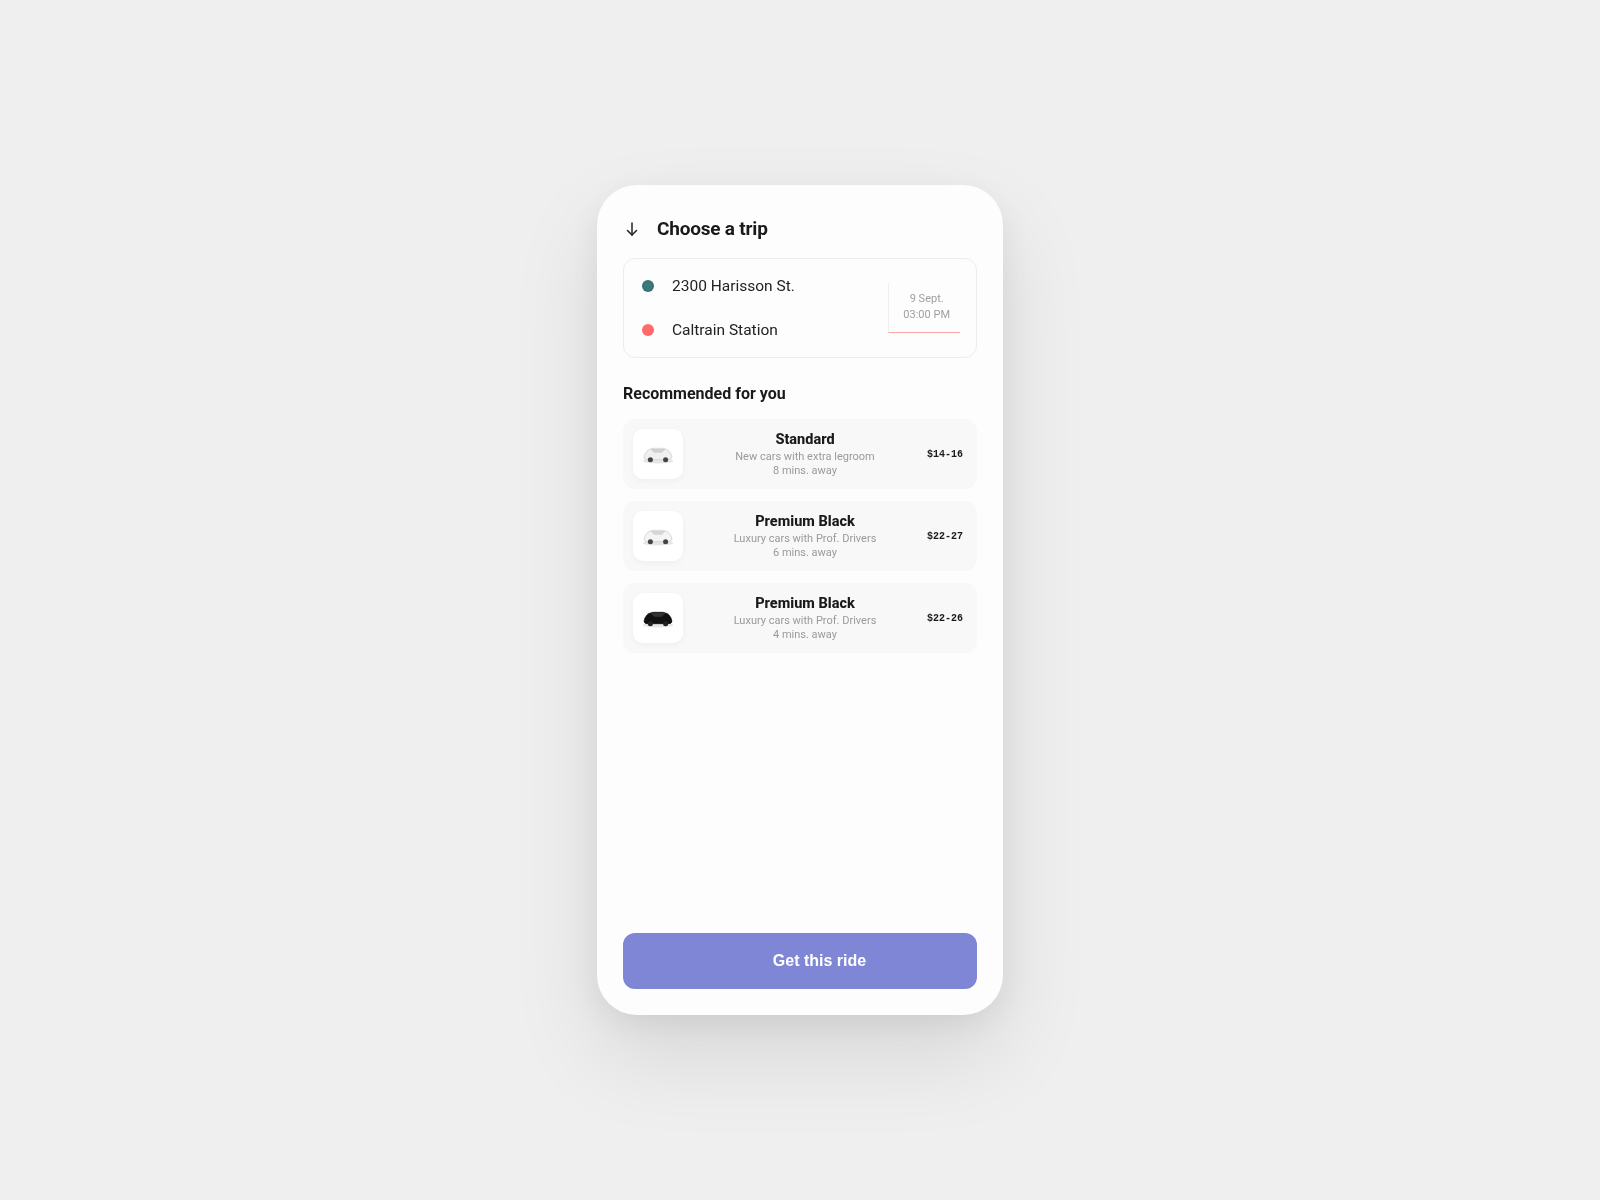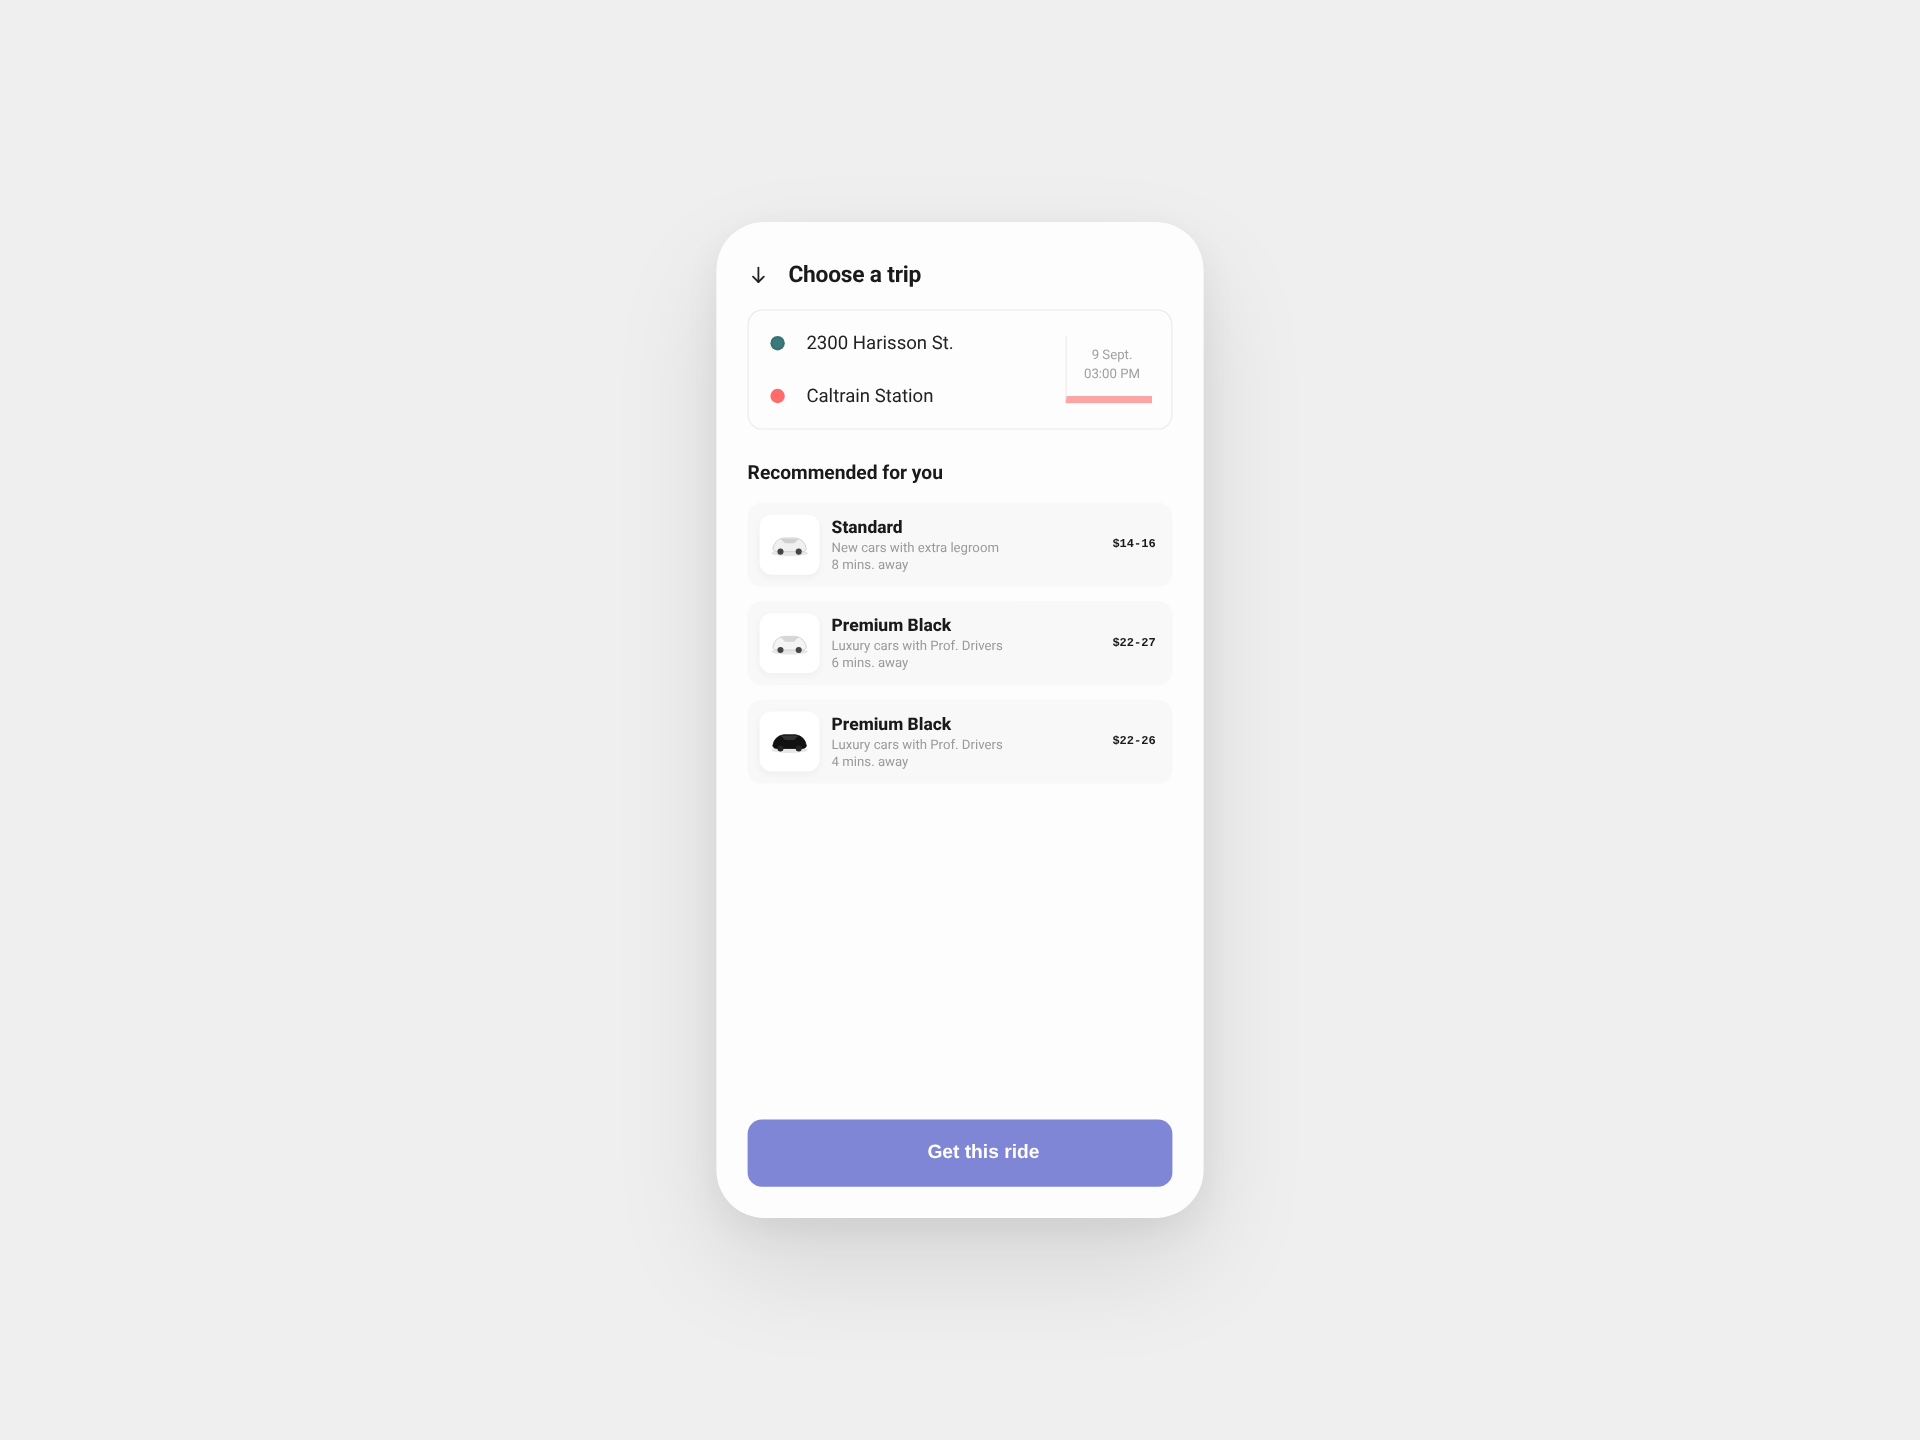--- a/index.html
+++ b/index.html
@@ -29,25 +29,25 @@
       margin-bottom:26px;
     }
     .locs { display:flex; flex-direction:column; gap:26px; }
     .loc { display:flex; align-items:center; gap:18px; }
     .dot { width:12px; height:12px; border-radius:50%; }
     .dot.start{background:#3a7a7a;box-shadow:inset 0 0 0 2px rgba(0,0,0,.05);}
     .dot.end{background:#ff6b6b;}
     .loc-name{font-size:15.5px;color:#222;}
     .when {
       font-size:11px; color:#a0a0a0; text-align:center;
-      border-left:1px solid #eee; border-bottom:6px solid #fca5a5;
+      border-left:1px solid #eee; border-bottom:1px solid #fca5a5;
       padding:8px 10px 10px 14px; line-height:1.45;
     }
     .section-h{font-size:16px; font-weight:700; margin-bottom:16px;}
-    .options{display:flex; flex-direction:column; gap:12px;}
+    .options{display:flex; flex-direction:column; gap:12px;text-align:center;}
     .opt{
       background:#f8f8f9; border-radius:12px;
       padding:10px 14px 10px 10px;
       display:flex; align-items:center; gap:10px;
       cursor:pointer;
     }
     .thumb{
       width:50px; height:50px; border-radius:10px;
       background:#fff; display:flex;align-items:center;justify-content:center;
       box-shadow:0 2px 6px rgba(0,0,0,.04);

